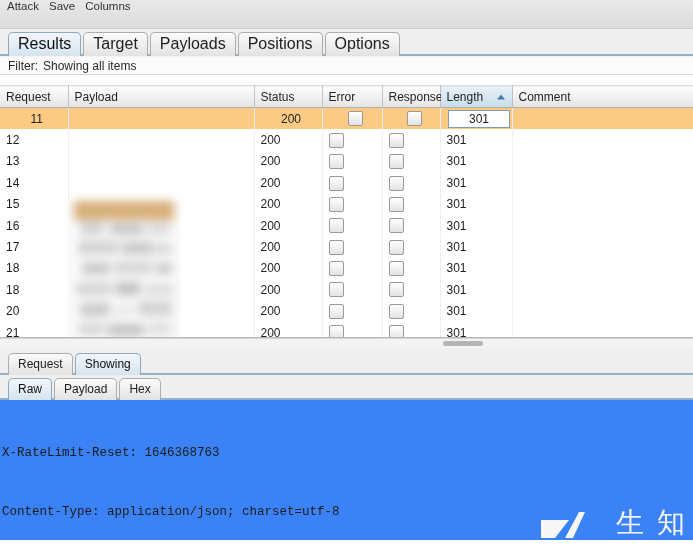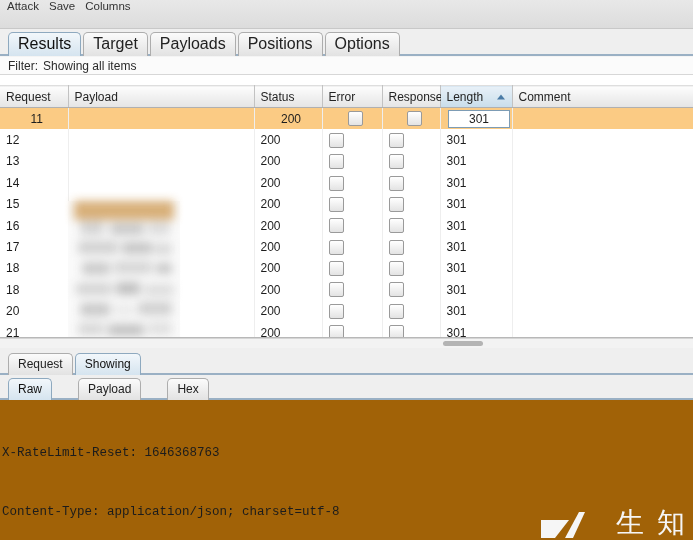--- a/index.html
+++ b/index.html
@@ -226,39 +226,38 @@
     background: #9ab0c4;
   }
   .sub-tabstrip {
     height: 25px;
     background: #efefef;
     display: flex;
     align-items: flex-end;
     padding-left: 8px;
     box-sizing: border-box;
     position: relative;
-    gap: 24px;
   }
   .sub-tabstrip::after {
     content: "";
     position: absolute;
     left: 0; right: 0; bottom: 0;
     height: 2px;
     background: #9ab0c4;
   }
   .tab.small {
     height: 21px;
     line-height: 20px;
     font-size: 12px;
     padding: 0 9px;
   }
 
   
   .raw-body {
-    background: #a16207;
+    background: #3b82f6;
     font-family: "Liberation Mono", "DejaVu Sans Mono", monospace;
     font-size: 12.5px;
     color: #1c1c1c;
     padding: 5px 0 0 2px;
     line-height: 19.5px;
     white-space: pre;
     height: 135px;
     overflow: hidden;
     position: relative;
   }

